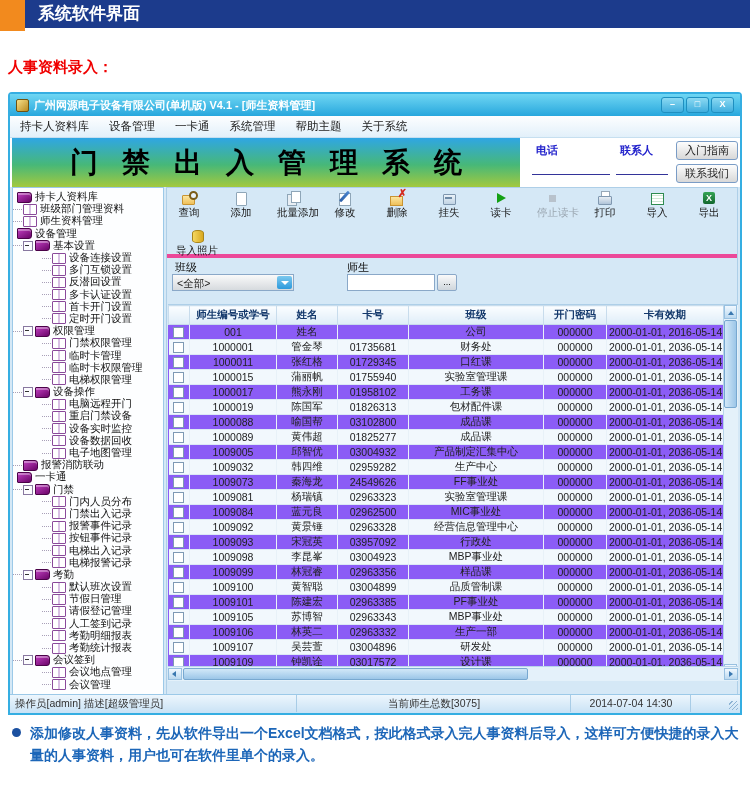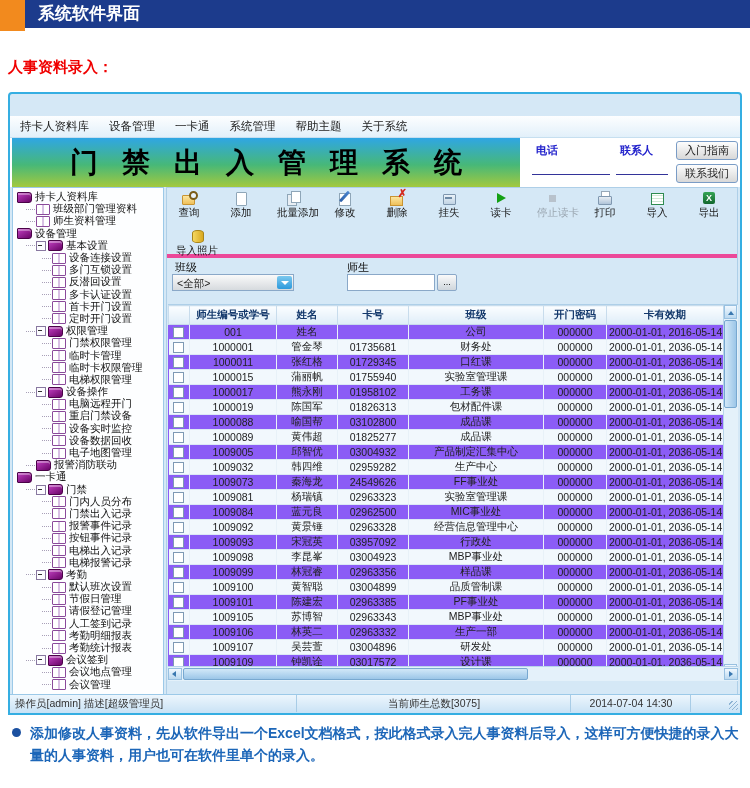--- a/index.html
+++ b/index.html
@@ -31,21 +31,21 @@
   .c-label.phone{left:16px;} .c-label.contact{left:100px;}
   .c-line{position:absolute;top:36px;height:1px;background:#333399;}
   .c-line.l1{left:12px;width:78px;} .c-line.l2{left:96px;width:52px;}
   .c-btn{position:absolute;left:156px;width:62px;height:19px;background:linear-gradient(#FDFDFD,#D8D8D8);border:1px solid #7A9CC6;border-radius:3px;font-size:11px;color:#222;font-family:"Liberation Sans",sans-serif;padding:0;}
   .c-btn.b1{top:3px;} .c-btn.b2{top:26px;}
 
   
   .tree{position:absolute;left:2px;top:93px;width:152px;height:508px;background:#FDFEFF;border:1px solid #9CC9E8;box-sizing:border-box;overflow:hidden;padding-top:3px;}
   .tree-item{display:flex;align-items:center;height:12.2px;font-size:10.5px;color:#111;white-space:nowrap;}
   .tree-item.lvl0{padding-left:4px;}
-  .tree-item.lvl1{padding-left:13px;}
+  .tree-item.lvl1{}
   .tree-item.lvl2{padding-left:29px;}
   .tree-item.lvl1::before,.tree-item.lvl2::before{content:"";width:9px;flex:none;border-top:1px dotted #A8A0B8;margin-right:1px;}
   .expander{width:8px;height:8px;border:1px solid #8878A0;background:#FCFCFF;position:relative;flex:none;margin-right:2px;}
   .expander::before{content:"";position:absolute;left:1px;top:3px;width:4px;height:1px;background:#333;}
   .t-book{width:13px;height:9px;flex:none;background:linear-gradient(150deg,#C040C0,#6A0468);border:1px solid #4A0248;border-radius:1px 3px 3px 1px;box-shadow:inset 0 2px 0 rgba(255,255,255,.35);margin-right:3px;}
   .t-page{width:12px;height:9px;flex:none;background:linear-gradient(90deg,#fff 44%,#D8C0E4 44% 56%,#fff 56%);border:1px solid #8A4A9A;border-radius:1px;margin-right:3px;}
   .t-label{overflow:hidden;}
 
   
   .right-pane{position:absolute;left:156px;top:93px;width:572px;height:508px;background:#D5E8F6;border:1px solid #AECFE8;box-sizing:border-box;}
@@ -141,20 +141,29 @@
 
   <div class="top-header">
     <div class="orange-block"></div>
     <div class="navy-bar"></div>
     <div class="header-title">系统软件界面</div>
   </div>
 
   <div class="section-label">人事资料录入：</div>
 
   <div class="win">
+    <div class="titlebar">
+      <span class="app-icon"></span>
+      <span class="title-text">广州网源电子设备有限公司(单机版)  V4.1 - [师生资料管理]</span>
+      <span class="win-btns">
+        <span class="wbtn">–</span>
+        <span class="wbtn">□</span>
+        <span class="wbtn">X</span>
+      </span>
+    </div>
 
     <div class="menubar" id="menubar">
         <span class="menu-item">持卡人资料库</span>
         <span class="menu-item">设备管理</span>
         <span class="menu-item">一卡通</span>
         <span class="menu-item">系统管理</span>
         <span class="menu-item">帮助主题</span>
         <span class="menu-item">关于系统</span>
       </div>
 

